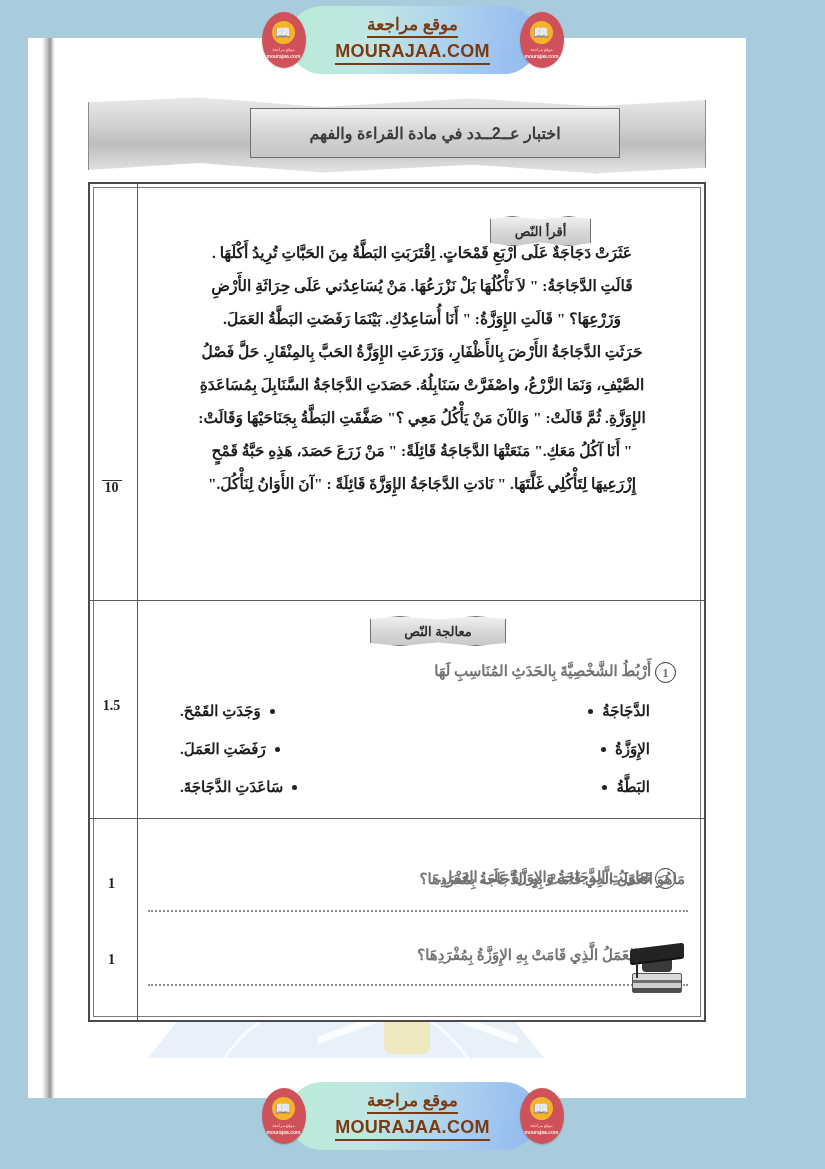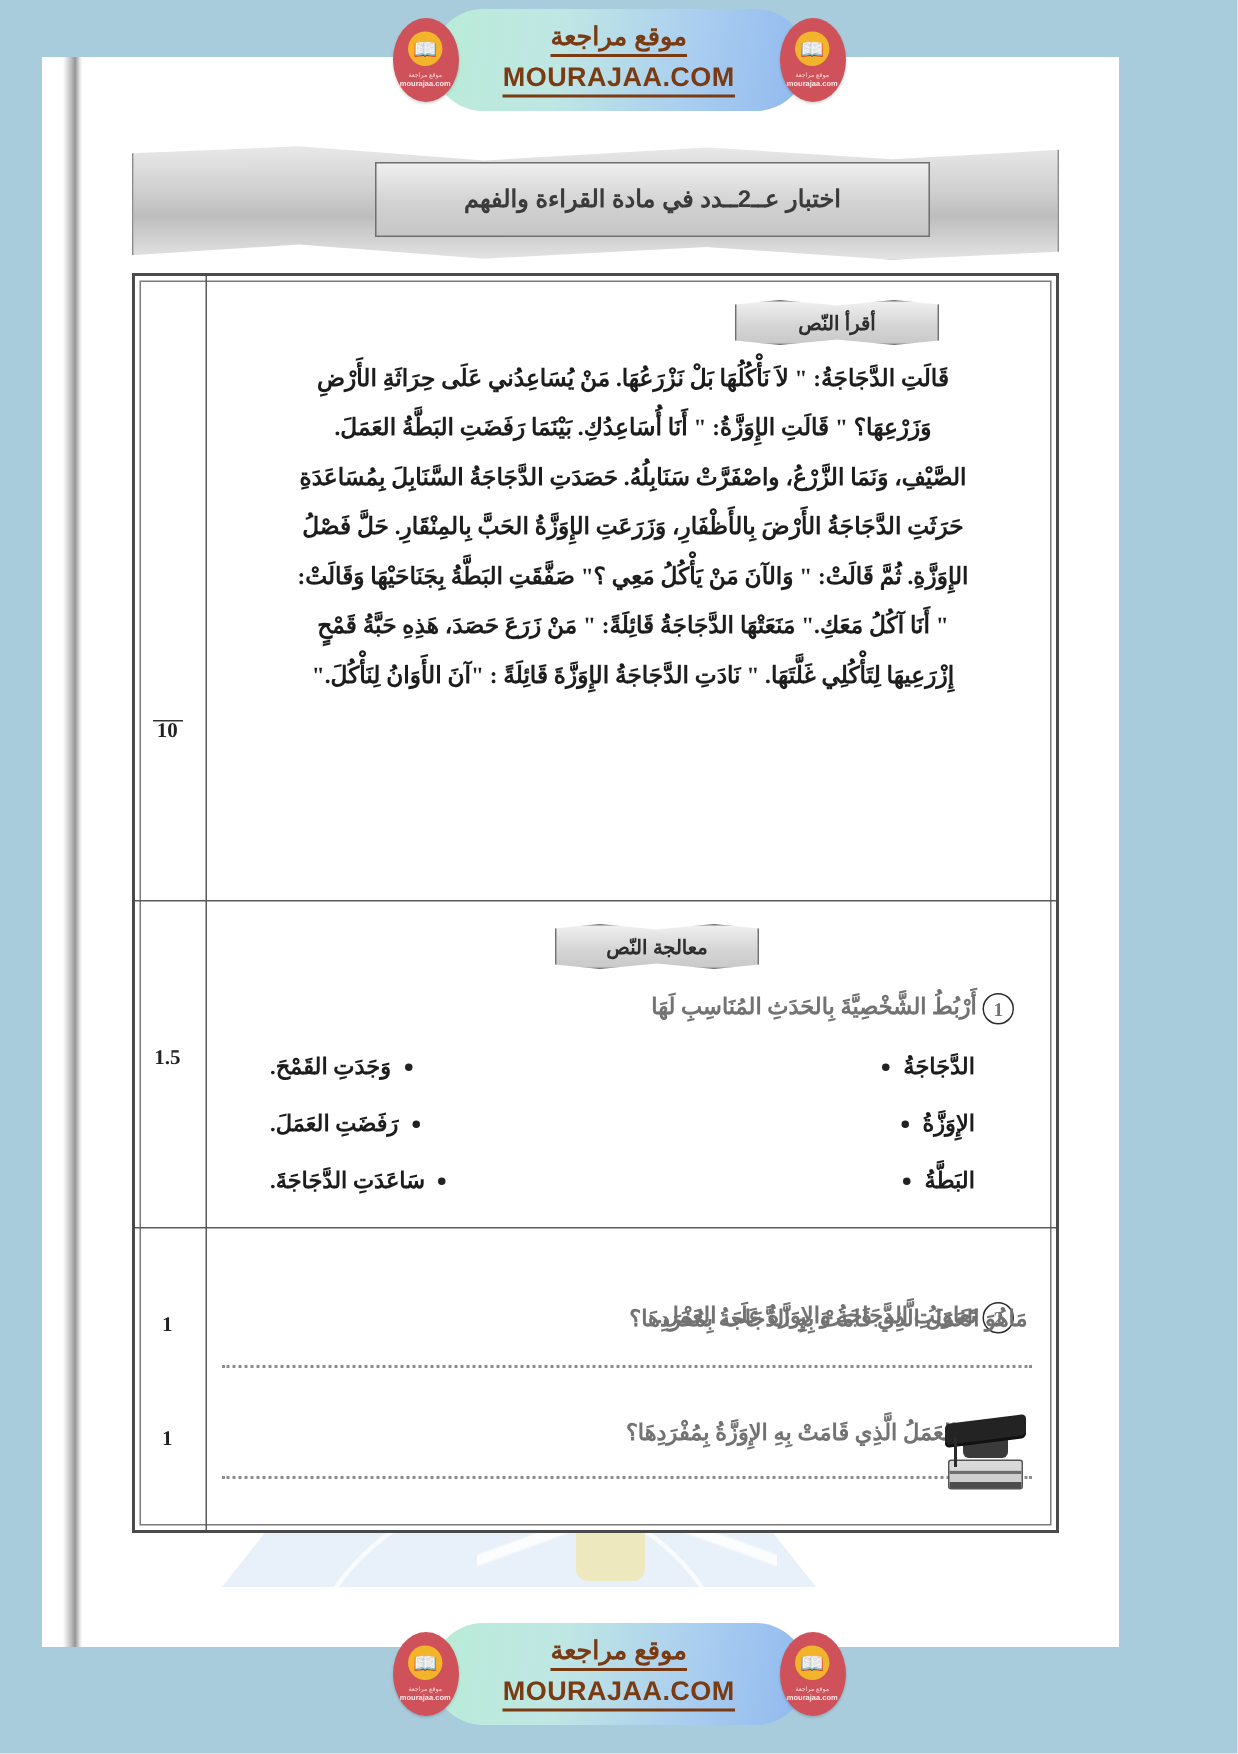--- a/index.html
+++ b/index.html
@@ -256,27 +256,28 @@
     <div class="mark" style="top:296px">
       <span class="mark-frac">
         <span class="num"></span>
         <span class="den">10</span>
       </span>
     </div>
     <div class="mark" style="top:514px">1.5</div>
     <div class="mark" style="top:692px">1</div>
     <div class="mark" style="top:768px">1</div>
 
-    <div class="tag" style="left:400px; top:16px; width:136px;">أقرأ النّص</div>
+    <div class="tag" style="left:400px; top:32px; width:101px;">أقرأ النّص</div>
 
     <div class="body-text" style="left:52px; top:52px; width:560px;">
+      <div class="ln">عَثَرَتْ دَجَاجَةٌ عَلَى أَرْبَعِ قَمْحَاتٍ. اِقْتَرَبَتِ البَطَّةُ مِنَ الحَبَّاتِ تُرِيدُ أَكْلَهَا .</div>
       <div class="ln">قَالَتِ الدَّجَاجَةُ: " لاَ نَأْكُلُهَا بَلْ نَزْرَعُهَا. مَنْ يُسَاعِدُني عَلَى حِرَاثَةِ الأَرْضِ</div>
       <div class="ln">وَزَرْعِهَا؟ " قَالَتِ الإِوَزَّةُ: " أَنَا أُسَاعِدُكِ. بَيْنَمَا رَفَضَتِ البَطَّةُ العَمَلَ.</div>
+      <div class="ln">حَرَثَتِ الدَّجَاجَةُ الأَرْضَ بِالأَظْفَارِ، وَزَرَعَتِ الإِوَزَّةُ الحَبَّ بِالمِنْقَارِ. حَلَّ فَصْلُ</div>
       <div class="ln">الصَّيْفِ، وَنَمَا الزَّرْعُ، واصْفَرَّتْ سَنَابِلُهُ. حَصَدَتِ الدَّجَاجَةُ السَّنَابِلَ بِمُسَاعَدَةِ</div>
-      <div class="ln">حَرَثَتِ الدَّجَاجَةُ الأَرْضَ بِالأَظْفَارِ، وَزَرَعَتِ الإِوَزَّةُ الحَبَّ بِالمِنْقَارِ. حَلَّ فَصْلُ</div>
       <div class="ln">الإِوَزَّةِ. ثُمَّ قَالَتْ: " وَالآنَ مَنْ يَأْكُلُ مَعِي ؟" صَفَّقَتِ البَطَّةُ بِجَنَاحَيْهَا وَقَالَتْ:</div>
       <div class="ln">" أَنَا آكُلُ مَعَكِ." مَنَعَتْهَا الدَّجَاجَةُ قَائِلَةً: " مَنْ زَرَعَ حَصَدَ، هَذِهِ حَبَّةُ قَمْحٍ</div>
       <div class="ln">إِزْرَعِيهَا لِتَأْكُلِي غَلَّتَهَا. " نَادَتِ الدَّجَاجَةُ الإِوَزَّةَ قَائِلَةً : "آنَ الأَوَانُ لِنَأْكُلَ."</div>
     </div>
 
     <div class="tag" style="left:280px; top:432px; width:136px;">معالجة النّص</div>
 
     <div class="q-line" style="right:24px; top:478px;">
       <span class="q-num">1</span>
       <span>أَرْبُطُ الشَّخْصِيَّةَ بِالحَدَثِ المُنَاسِبِ لَهَا</span>

